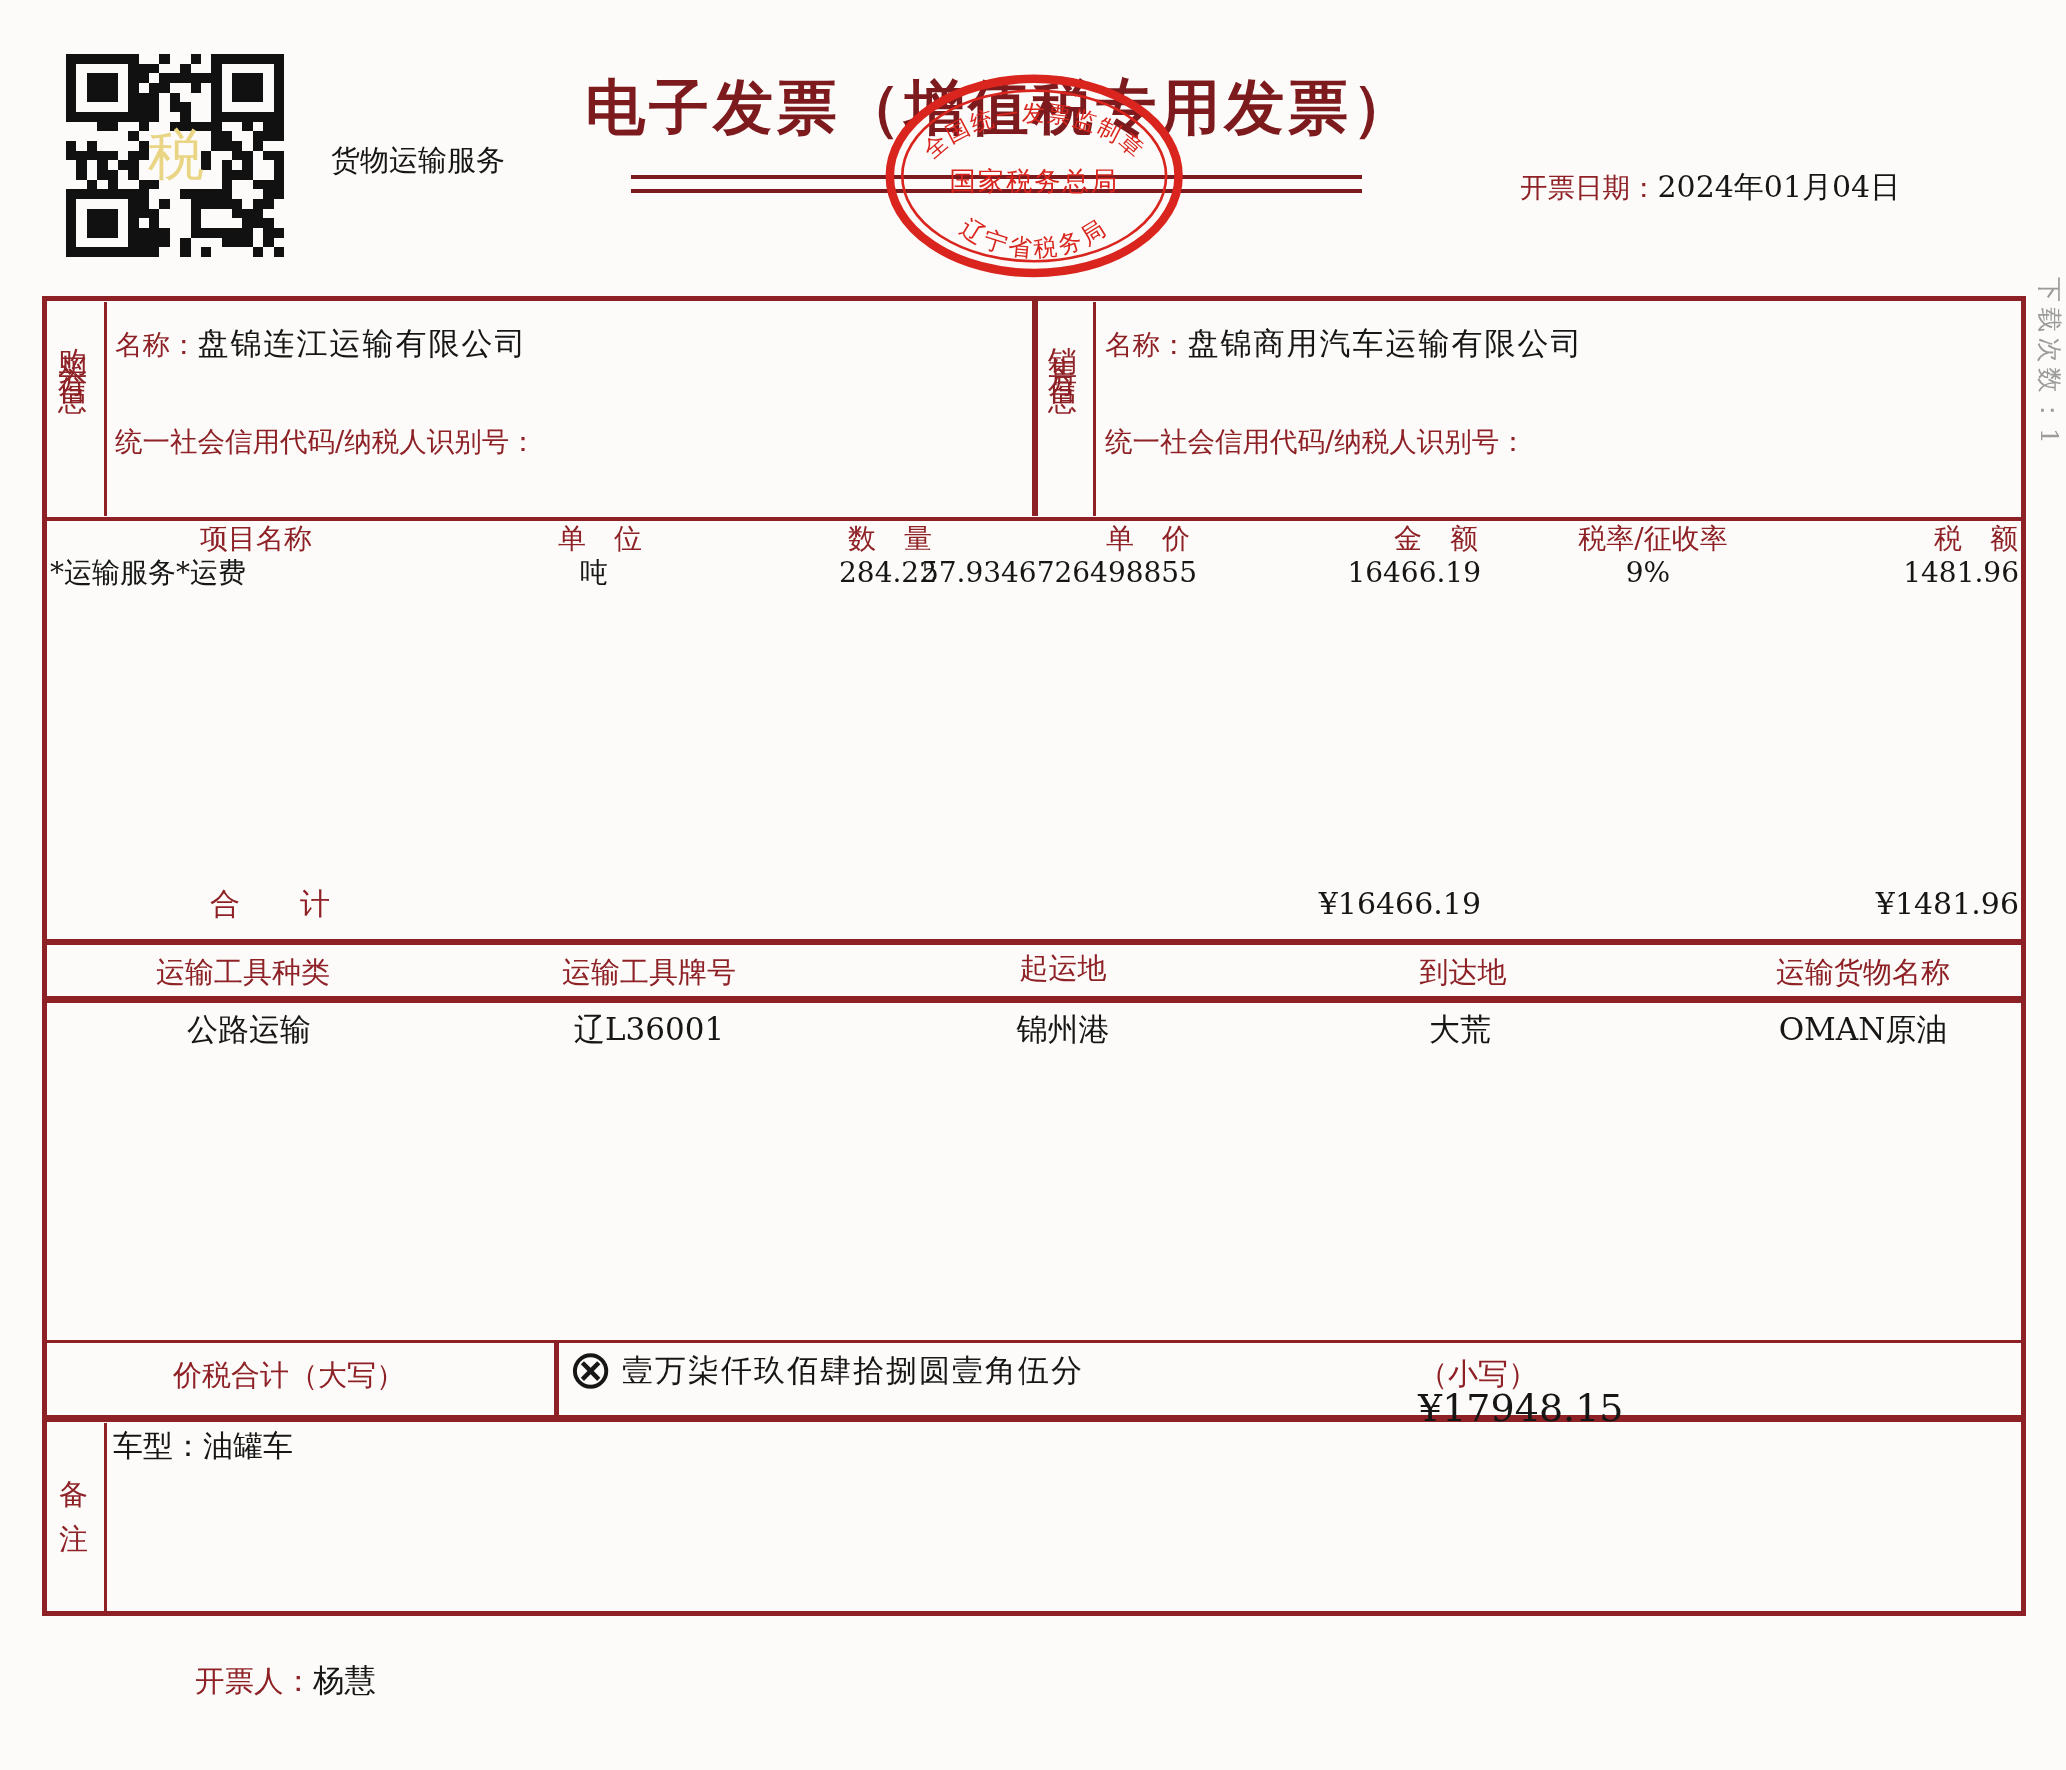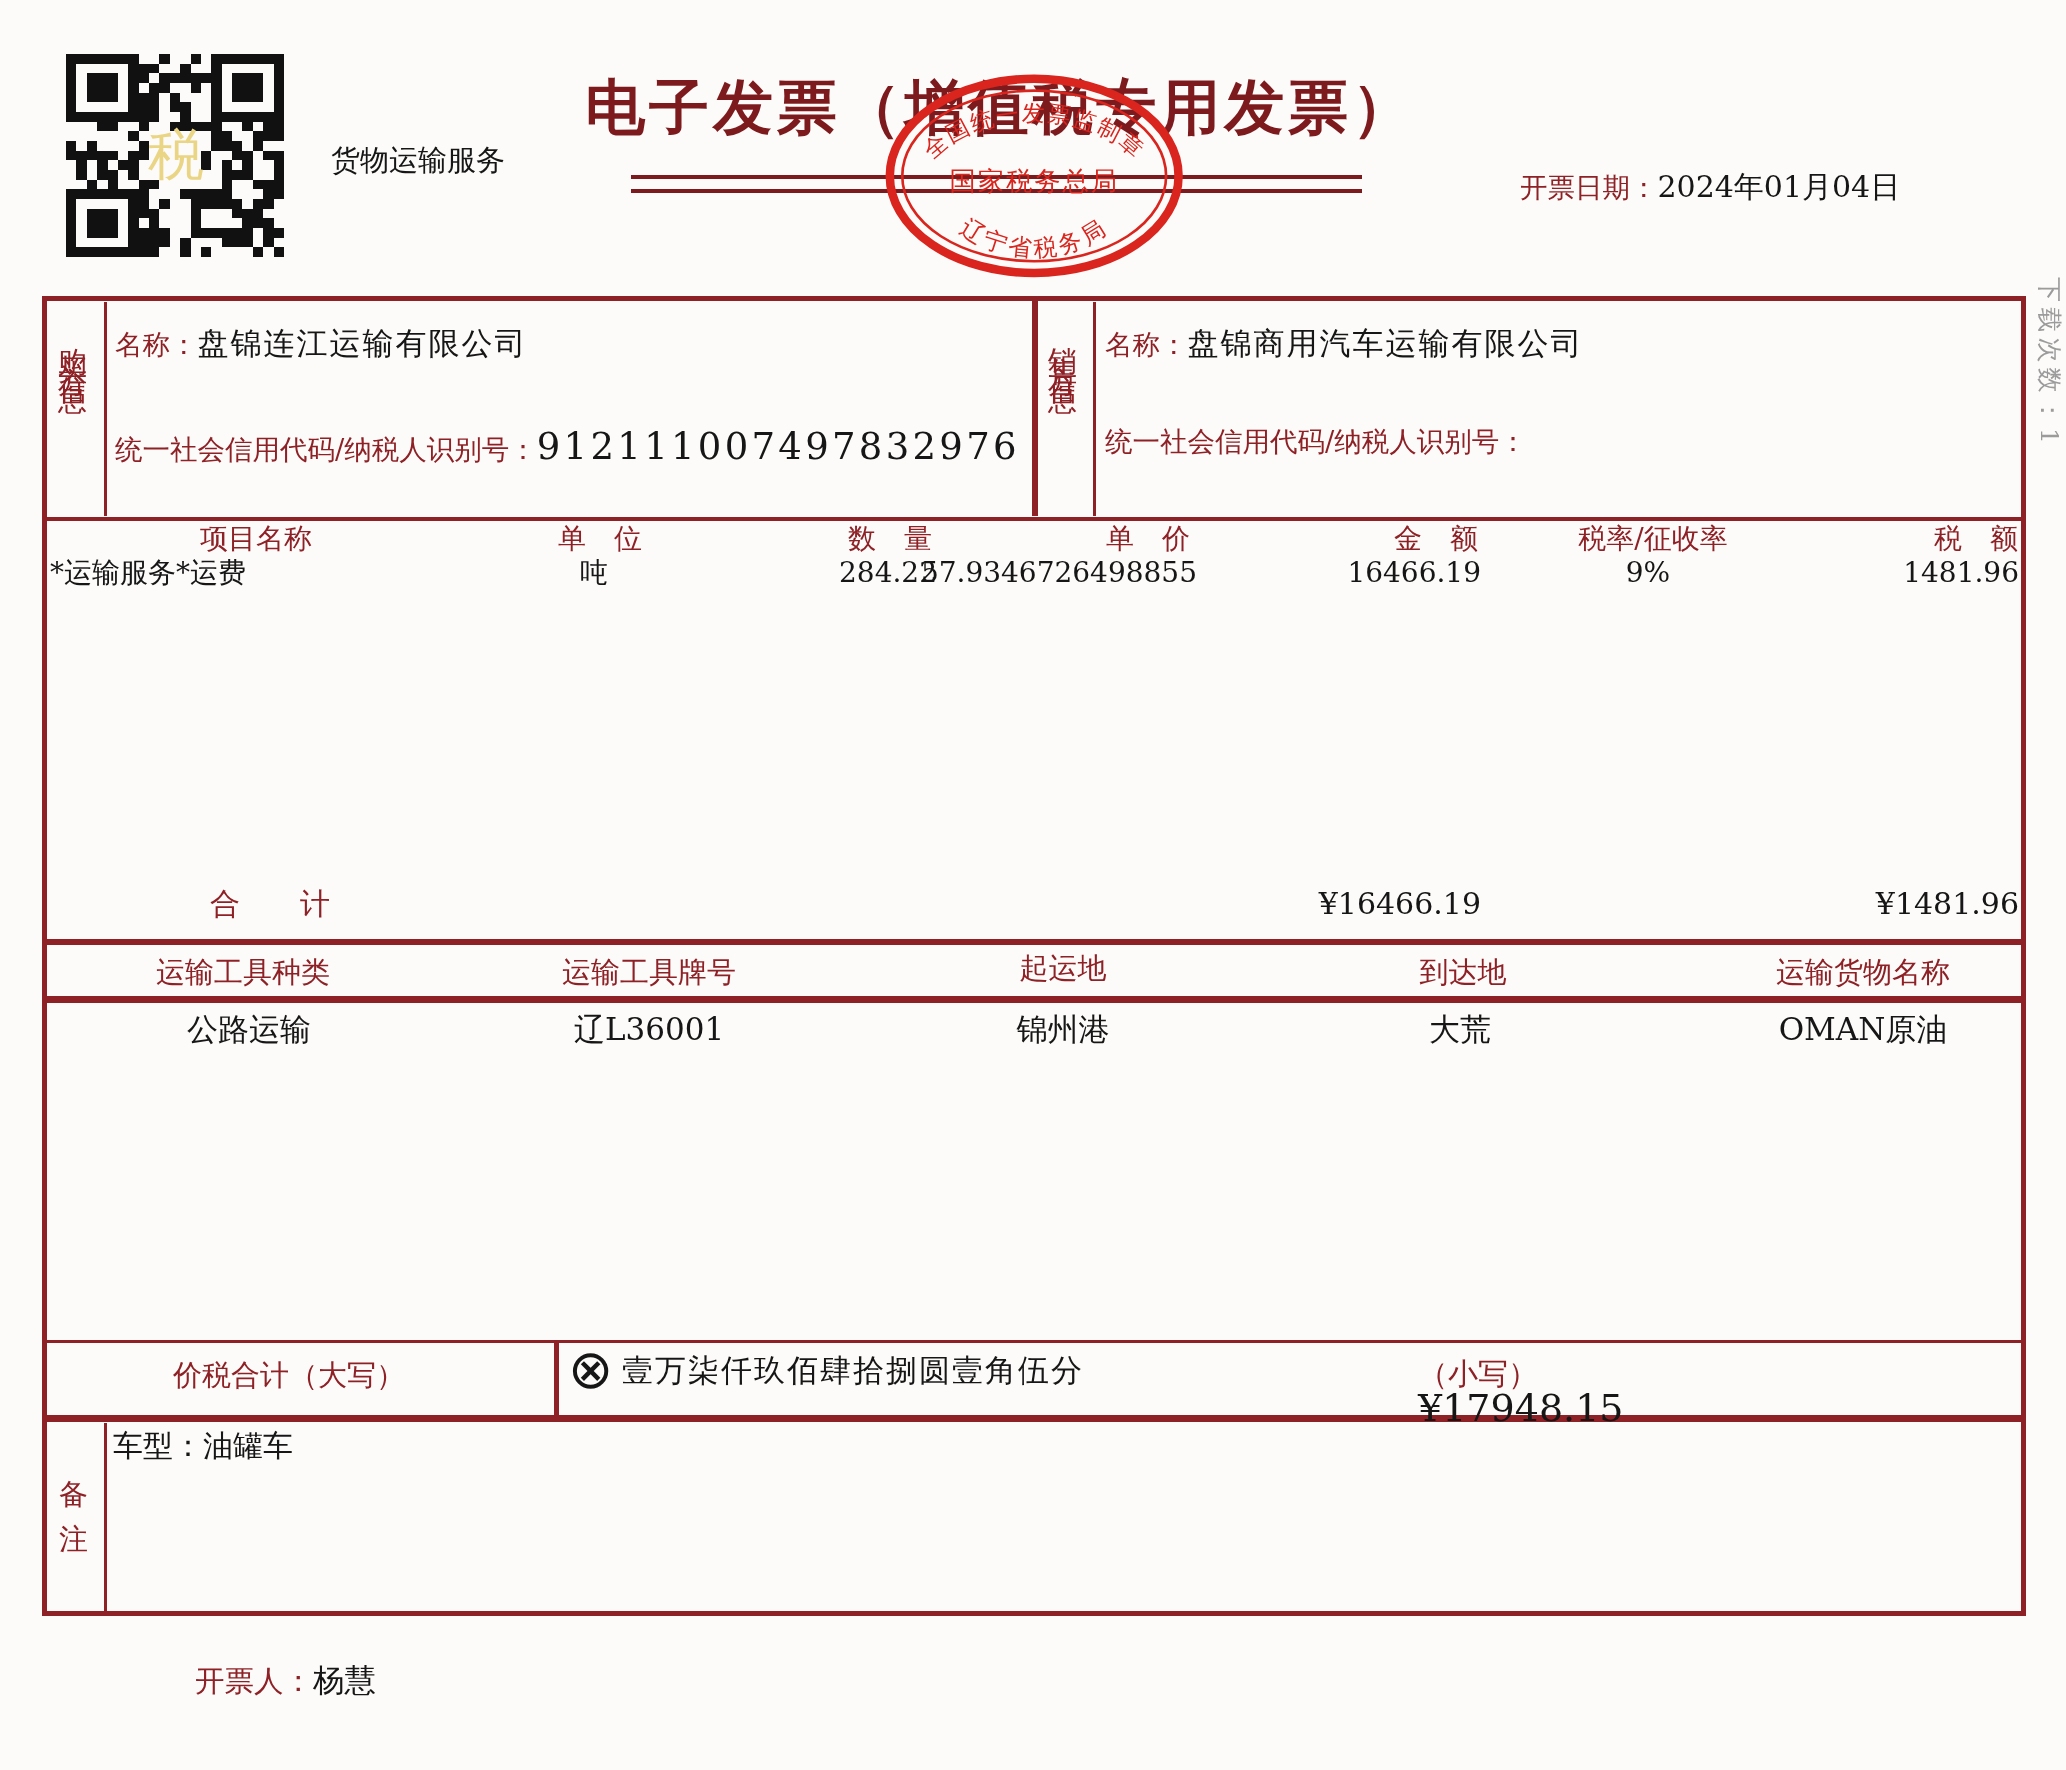--- a/index.html
+++ b/index.html
@@ -220,21 +220,20 @@
   <div class="line" style="left:42px;top:1415px;width:1984px;height:7.2px;"></div>
   <div class="line" style="left:104px;top:1423px;width:2.6px;height:192px;"></div>
 
   <div class="abs vert lab" style="left:58px;top:325px;font-size:29px;letter-spacing:9.2px;">购买方信息</div>
   <div class="abs kv" style="left:115px;top:328px;">
     <span class="lab" style="font-size:27.5px;">名称：</span>
     <span class="val" style="font-size:31px;letter-spacing:2px;">盘锦连江运输有限公司</span>
   </div>
   <div class="abs kv" style="left:115px;top:428px;">
     <span class="lab" style="font-size:27.5px;">统一社会信用代码/纳税人识别号：</span>
-    <span class="val" style="font-size:37px;letter-spacing:3.3px;">912111007497832976</span>
   </div>
 
   <div class="abs vert lab" style="left:1048px;top:325px;font-size:29px;letter-spacing:9.2px;">销售方信息</div>
   <div class="abs kv" style="left:1105px;top:328px;">
     <span class="lab" style="font-size:27.5px;">名称：</span>
     <span class="val" style="font-size:31px;letter-spacing:2px;">盘锦商用汽车运输有限公司</span>
   </div>
   <div class="abs kv" style="left:1105px;top:428px;">
     <span class="lab" style="font-size:27.5px;">统一社会信用代码/纳税人识别号：</span>
   </div>

